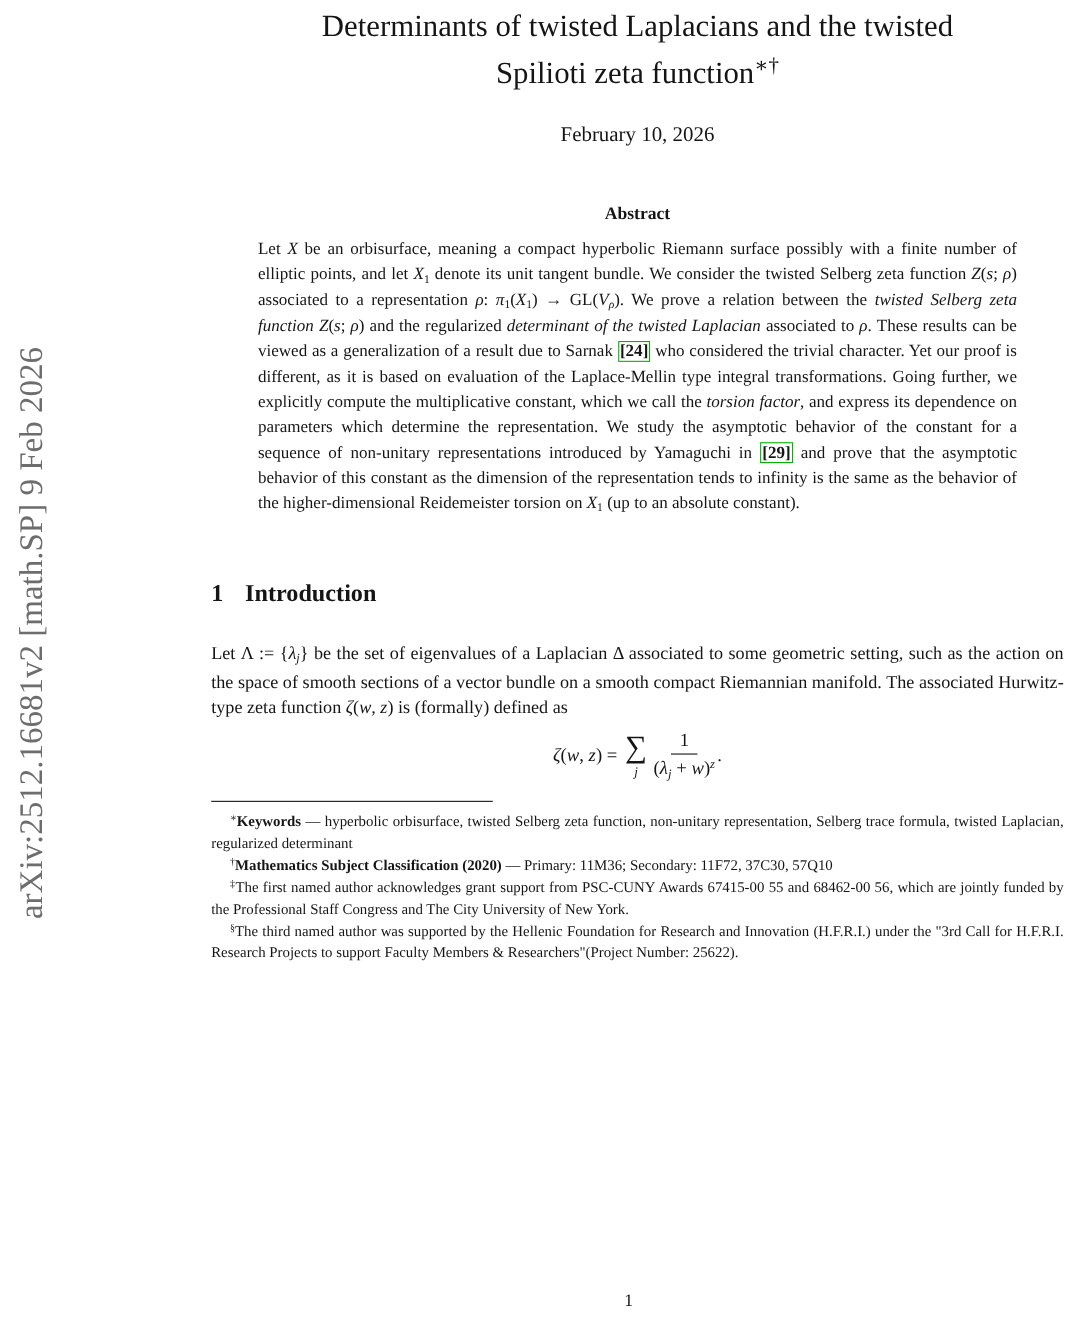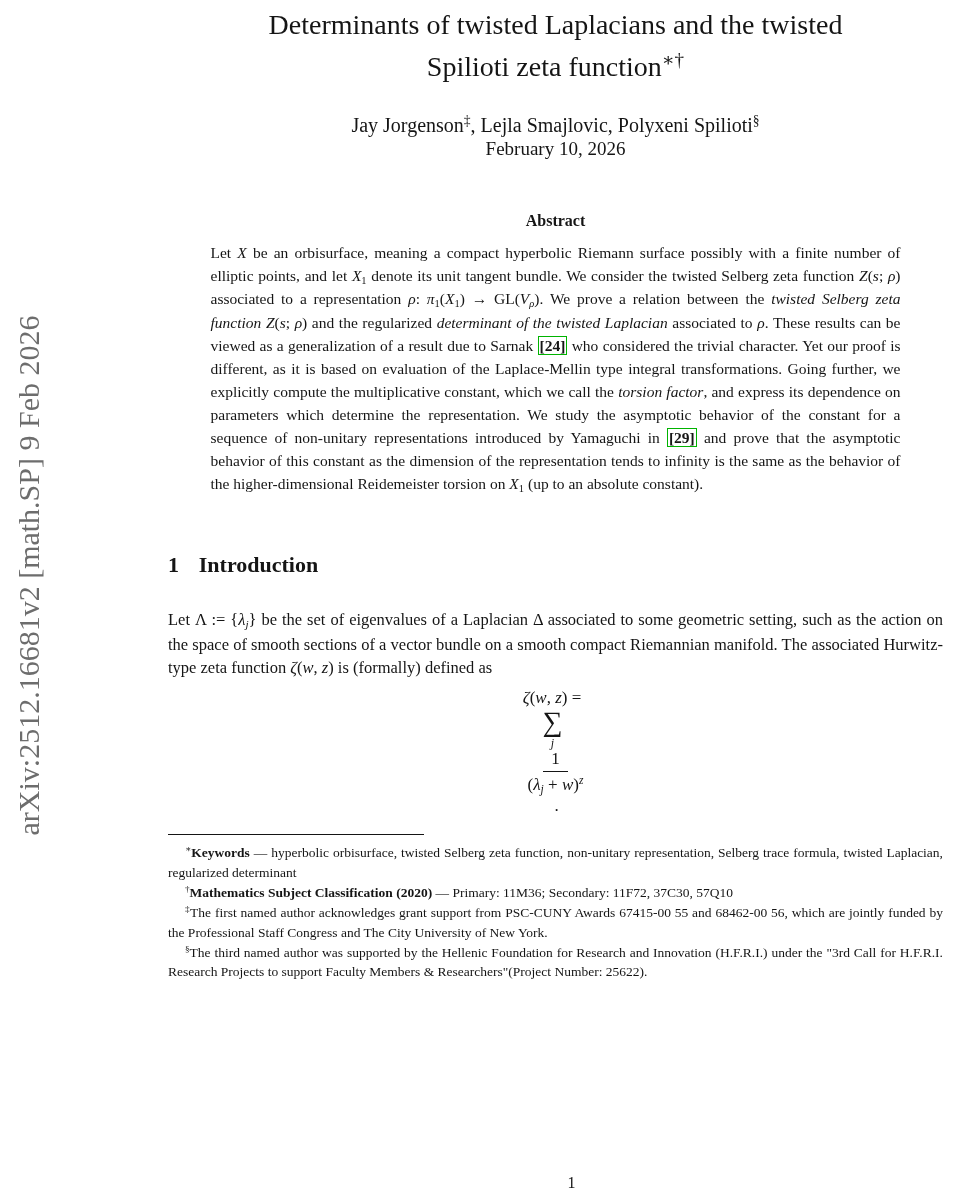--- a/index.html
+++ b/index.html
@@ -1,38 +1,38 @@
 <!DOCTYPE html>
 <html><head>
 <meta charset="utf-8">
 <style>
   html,body { margin:0; padding:0; background:#ffffff; }
   body {
     width:975px; height:1200px; position:relative; overflow:hidden;
     font-family:"Liberation Serif","DejaVu Serif",serif;
     color:#151515;
   }
-  .content { position:absolute; left:168px; top:0; width:775px; }
+  .content { position:absolute; left:192px; top:0; width:775px; }
 
   .title { text-align:center; font-size:28px; line-height:1.5; margin-top:4px; }
   .authors { text-align:center; font-size:20px; margin-top:24px; line-height:1.3; }
-  .date { text-align:center; font-size:19px; }
+  .date { text-align:center; font-size:19px; margin-top:24px; }
 
   .abstract { width:690px; margin:52px auto 0 auto; }
   .abstract-heading { text-align:center; font-weight:bold; font-size:16px; margin-bottom:12px; }
   .abstract-body { font-size:15.5px; line-height:1.48; text-align:justify; }
 
   .sec-heading { font-weight:bold;font-family:Liberation Serif, serif; }
   .sec1 { font-size:22px; margin-top:56px; }
   .sec11 { font-size:18px; margin-top:26px; }
   .sec-num { margin-right:0.9em; }
 
   .para { font-size:16.5px; line-height:1.45; text-align:justify; margin-top:30px; }
 
-  .formula { margin-top:8px; display:flex; justify-content:center; align-items:center; font-size:17px;flex-direction:column; }
+  .formula { margin-top:8px; display:flex; justify-content:center; align-items:center; font-size:17px; }
   .formula .lhs { margin-right:7px; }
   .sum-block { display:inline-flex; flex-direction:column; align-items:center; margin-right:6px; }
   .sigma { font-size:28px; line-height:1; }
   .sum-index { font-size:12px; font-style:italic; line-height:1; margin-top:1px; }
   .frac { display:inline-flex; flex-direction:column; align-items:center; }
   .frac .num { padding:0 8px 2px 8px; border-bottom:1px solid #151515; }
   .frac .den { padding-top:2px; }
   .formula .period { margin-left:2px; }
 
   .footnotes { margin-top:18px; font-size:13.5px; line-height:1.47; }
@@ -60,21 +60,20 @@
 
 <div class="arxiv-stamp">arXiv:2512.16681v2 [math.SP]  9 Feb 2026</div>
 
 <div class="content">
 
   <div class="title">
     <span>Determinants of twisted Laplacians and the twisted</span><br>
     <span>Spilioti zeta function</span><span class="seg-sup">∗†</span>
   </div>
 
-  <div class="authors"><span>Jay Jorgenson</span><span class="seg-sup">‡</span><span>, Lejla Smajlovic, Polyxeni Spilioti</span><span class="seg-sup">§</span></div>
 
   <div class="date">February 10, 2026</div>
 
   <div class="abstract">
     <div class="abstract-heading">Abstract</div>
     <div class="abstract-body"><span>Let </span><span class="seg-i">X</span><span> be an orbisurface, meaning a compact hyperbolic Riemann surface possibly with a finite number of elliptic points, and let </span><span class="seg-i">X</span><span class="seg-sub">1</span><span> denote its unit tangent bundle. We consider the twisted Selberg zeta function </span><span class="seg-i">Z</span><span>(</span><span class="seg-i">s</span><span>; </span><span class="seg-i">ρ</span><span>) associated to a representation </span><span class="seg-i">ρ</span><span>: </span><span class="seg-i">π</span><span class="seg-sub">1</span><span>(</span><span class="seg-i">X</span><span class="seg-sub">1</span><span>) → GL(</span><span class="seg-i">V</span><span class="seg-sub seg-i">ρ</span><span>). We prove a relation between the </span><span class="seg-i">twisted Selberg zeta function</span><span> </span><span class="seg-i">Z</span><span>(</span><span class="seg-i">s</span><span>; </span><span class="seg-i">ρ</span><span>) and the regularized </span><span class="seg-i">determinant of the twisted Laplacian</span><span> associated to </span><span class="seg-i">ρ</span><span>. These results can be viewed as a generalization of a result due to Sarnak </span><span class="seg-cite">[24]</span><span> who considered the trivial character. Yet our proof is different, as it is based on evaluation of the Laplace-Mellin type integral transformations. Going further, we explicitly compute the multiplicative constant, which we call the </span><span class="seg-i">torsion factor</span><span>, and express its dependence on parameters which determine the representation. We study the asymptotic behavior of the constant for a sequence of non-unitary representations introduced by Yamaguchi in </span><span class="seg-cite">[29]</span><span> and prove that the asymptotic behavior of this constant as the dimension of the representation tends to infinity is the same as the behavior of the higher-dimensional Reidemeister torsion on </span><span class="seg-i">X</span><span class="seg-sub">1</span><span> (up to an absolute constant).</span></div>
   </div>
 
   <div class="sec-heading sec1">
     <span class="sec-num">1</span><span>Introduction</span>

